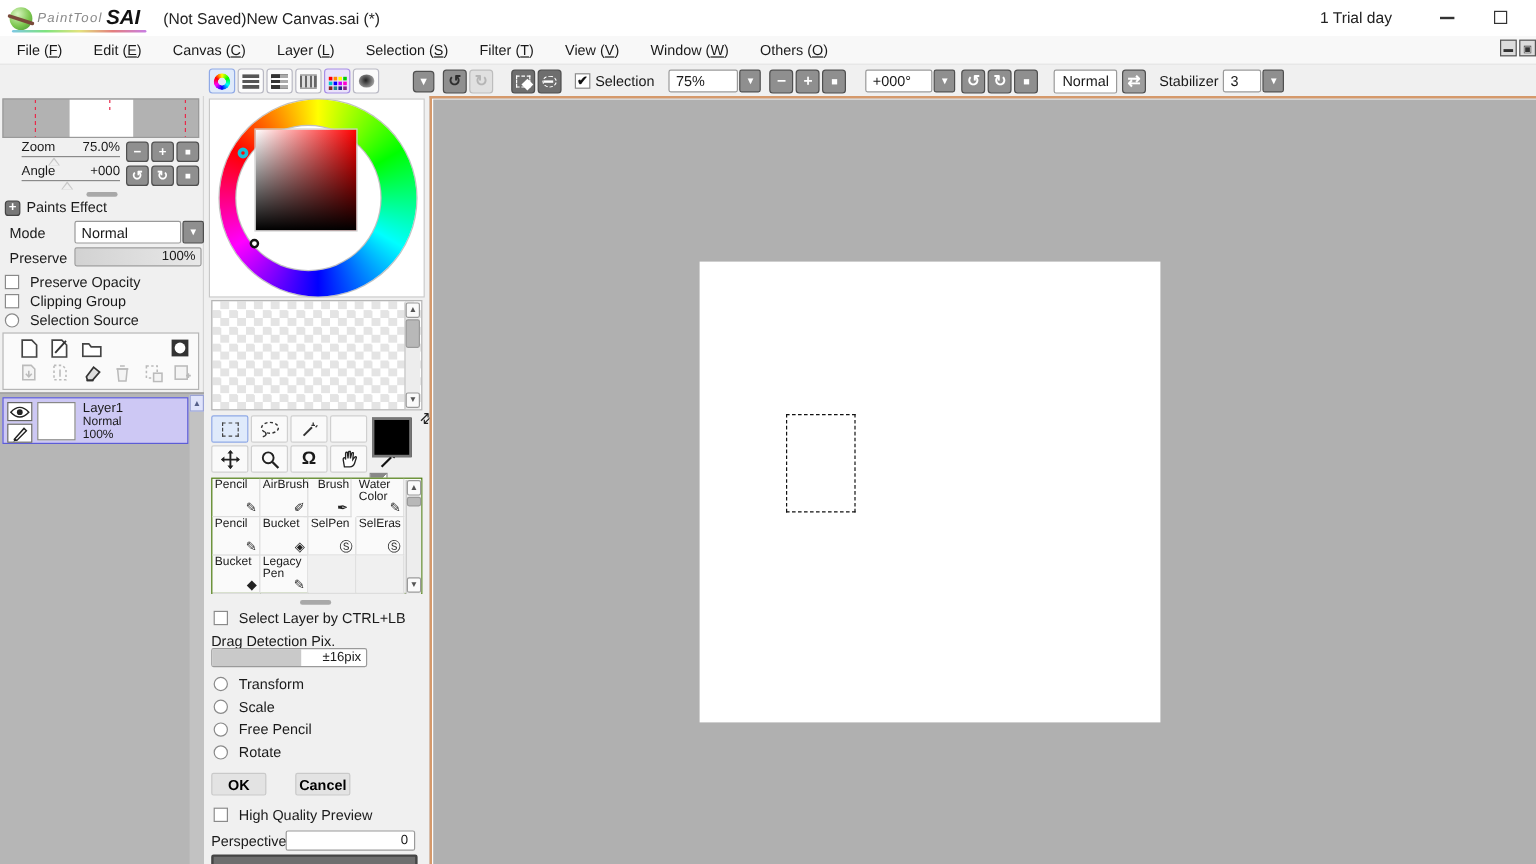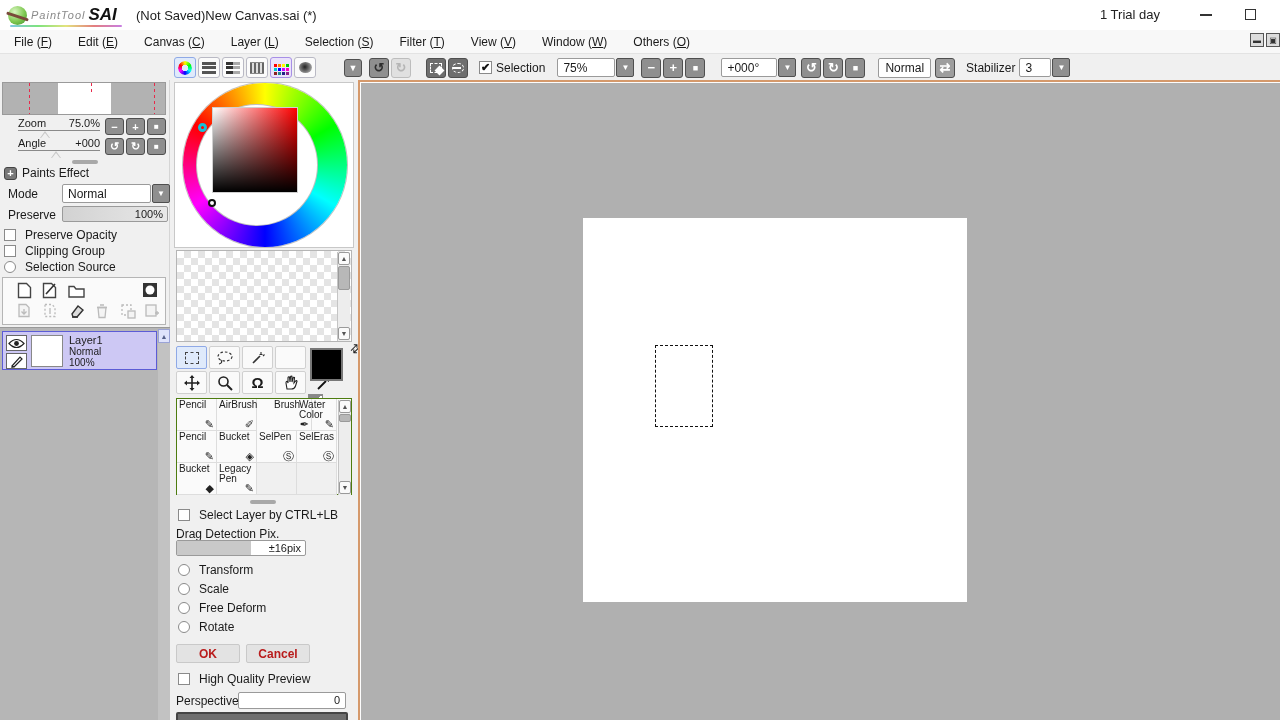--- a/index.html
+++ b/index.html
@@ -121,22 +121,22 @@
   #swap-ic { position:absolute; right:-2px; top:-4px; font-size:12px; color:#222; transform:rotate(45deg); }
   #trans-sw { position:absolute; left:0px; top:48px; width:15px; height:15px; border:1px solid #8a8a8a; background:
      linear-gradient(135deg, #888 0 50%, #fff 50%); }
   #toolgrid { left:6px; top:318px; width:176px; height:97px; background:#fafafa; border:1px solid #4d7c0f; }
   .tg-cell { position:absolute; width:40px; height:32px; border-right:1px solid #ddd; border-bottom:1px solid #ddd; font-size:10px; padding:1px 1px 0 2px; line-height:10px; }
   .tg-cell .glyph { position:absolute; right:2px; bottom:1px; font-size:11px; color:#222; }
   .mid-label { position:absolute; font-size:12px; }
   .drag-slider { position:absolute; left:6px; top:460px; width:130px; height:16px; border:1px solid #9a9a9a; border-radius:2px; background:#fff; }
   .drag-fill { position:absolute; left:0; top:0; width:58%; height:100%; background:#c9c9c9; }
   .drag-val { position:absolute; right:4px; top:1px; font-size:11px; }
-  .gbtn { position:absolute; width:64px; height:19px; background:#e3e3e3; border:1px solid #c9c9c9; border-radius:2px;
-     color:#b91c1c; font-weight:bold; font-size:12px; display:flex; align-items:center; justify-content:center; }
+  .gbtn { position:absolute; width:46px; height:19px; background:#e3e3e3; border:1px solid #c9c9c9; border-radius:2px;
+     color:#000000; font-weight:bold; font-size:12px; display:flex; align-items:center; justify-content:center; }
   .persp-input { position:absolute; left:62px; top:-2px; width:108px; height:17px; background:#fff; border:1px solid #9a9a9a; border-radius:2px; font-size:11px; text-align:right; padding:1px 5px 0 0; }
   #bottom-dark { position:absolute; left:6px; top:632px; width:172px; height:14px; background:#6e6e6e; border:2px solid #444; border-radius:2px; }
 
   
   #canvas-area { left:358px; top:80px; width:922px; height:640px; background:#b0b0b0;
      border-top:2px solid #d5996b; border-left:2px solid #d5996b; box-shadow:inset 1px 1px 0 #fdfdfd; }
   #canvas { position:absolute; left:223px; top:136px; width:384px; height:384px; background:#fff; }
   #sel-rect { position:absolute; left:72px; top:127px; width:58px; height:82px; border:1px dashed #111; }
 
   svg.ic { display:block; }
@@ -516,21 +516,21 @@
         <div class="vs-btn">
             <span>▲</span>
           </div>
         <div class="vs-thumb" style="height:8px;margin-top:1px"></div>
         <div class="vs-btn" style="position:absolute;bottom:1px">
             <span>▼</span>
           </div>
       </div>
     <div class="tg-cell" style="left: 0px; top: 0px;"><span>Pencil</span><span class="glyph">✎</span></div>
         <div class="tg-cell" style="left: 40px; top: 0px;"><span>AirBrush</span><span class="glyph">✐</span></div>
-        <div class="tg-cell" style="left: 95px; top: 0px;"><span>Brush</span><span class="glyph">✒</span></div>
+        <div class="tg-cell" style="left: 76px; top: 0px; text-align: right;"><span>Brush</span><span class="glyph">✒</span></div>
         <div class="tg-cell" style="left: 120px; top: 0px;"><span>Water Color</span><span class="glyph">✎</span></div>
         <div class="tg-cell" style="left: 0px; top: 32px;"><span>Pencil</span><span class="glyph">✎</span></div>
         <div class="tg-cell" style="left: 40px; top: 32px;"><span>Bucket</span><span class="glyph">◈</span></div>
         <div class="tg-cell" style="left: 80px; top: 32px;"><span>SelPen</span><span class="glyph">Ⓢ</span></div>
         <div class="tg-cell" style="left: 120px; top: 32px;"><span>SelEras</span><span class="glyph">Ⓢ</span></div>
         <div class="tg-cell" style="left: 0px; top: 64px;"><span>Bucket</span><span class="glyph">◆</span></div>
         <div class="tg-cell" style="left: 40px; top: 64px;"><span>Legacy Pen</span><span class="glyph">✎</span></div>
         <div class="tg-cell" style="left: 80px; top: 64px; background: rgb(240, 240, 240);"></div>
         <div class="tg-cell" style="left: 120px; top: 64px; background: rgb(240, 240, 240);"></div>
       </div>
@@ -552,21 +552,21 @@
         <div class="cbx-row" style="left: 8px; top: 483px;">
           <div class="rad"></div>
           <span>Transform</span>
         </div>
         <div class="cbx-row" style="left: 8px; top: 502px;">
           <div class="rad"></div>
           <span>Scale</span>
         </div>
         <div class="cbx-row" style="left: 8px; top: 521px;">
           <div class="rad"></div>
-          <span>Free Deform</span>
+          <span>Free Pencil</span>
         </div>
         <div class="cbx-row" style="left: 8px; top: 540px;">
           <div class="rad"></div>
           <span>Rotate</span>
         </div>
       </div>
 
     <div class="gbtn" style="left:6px;top:564px">
         <span>OK</span>
       </div>

